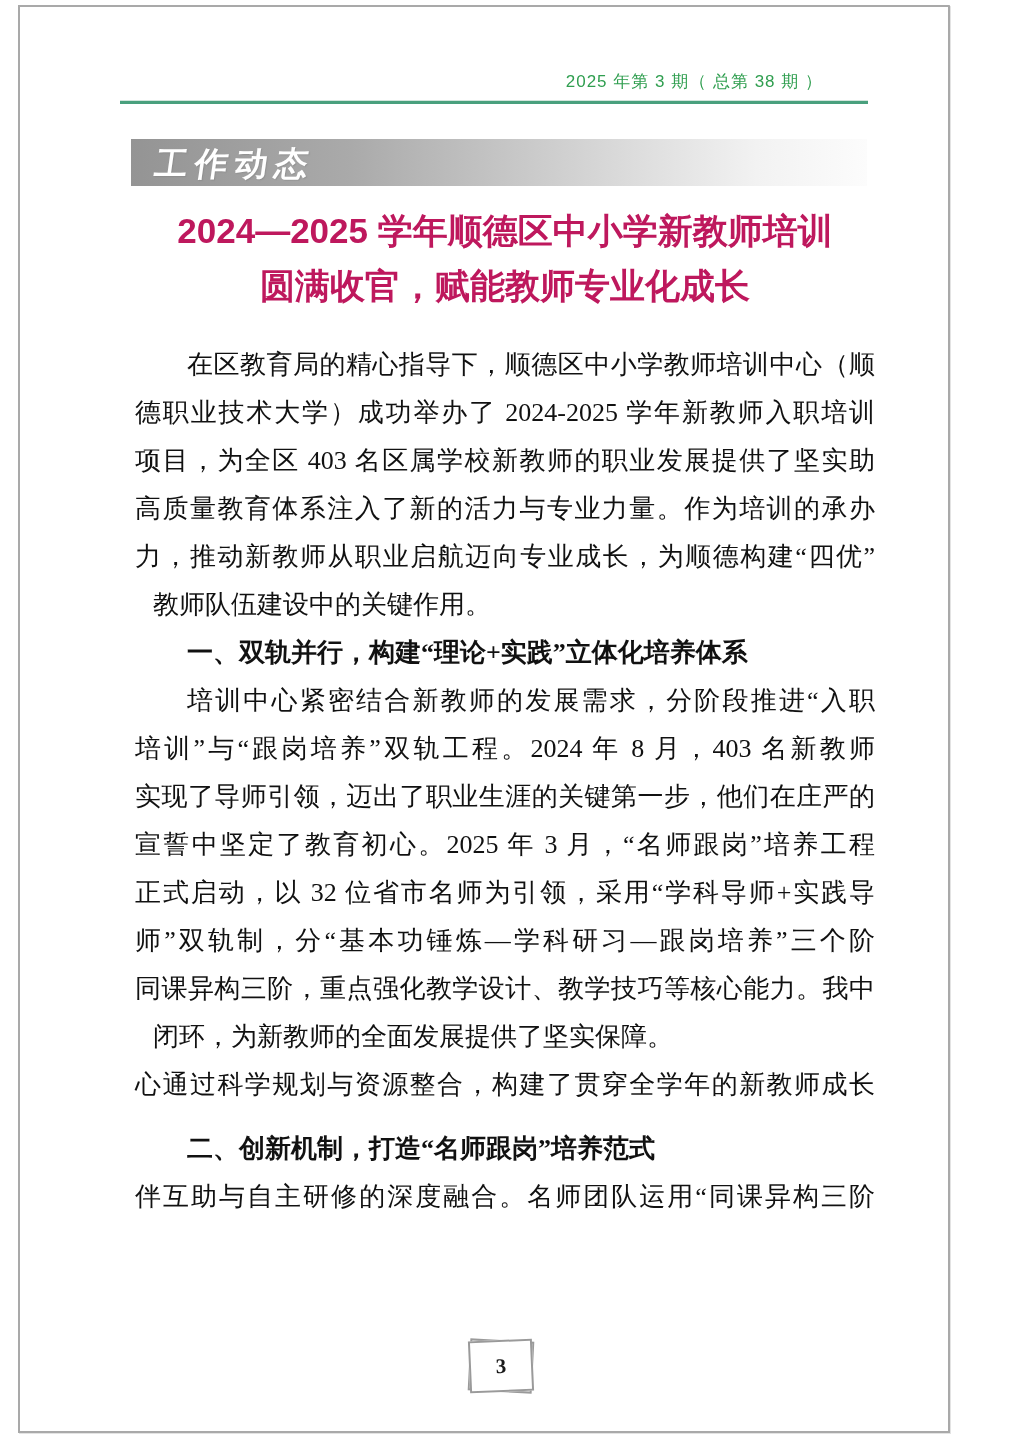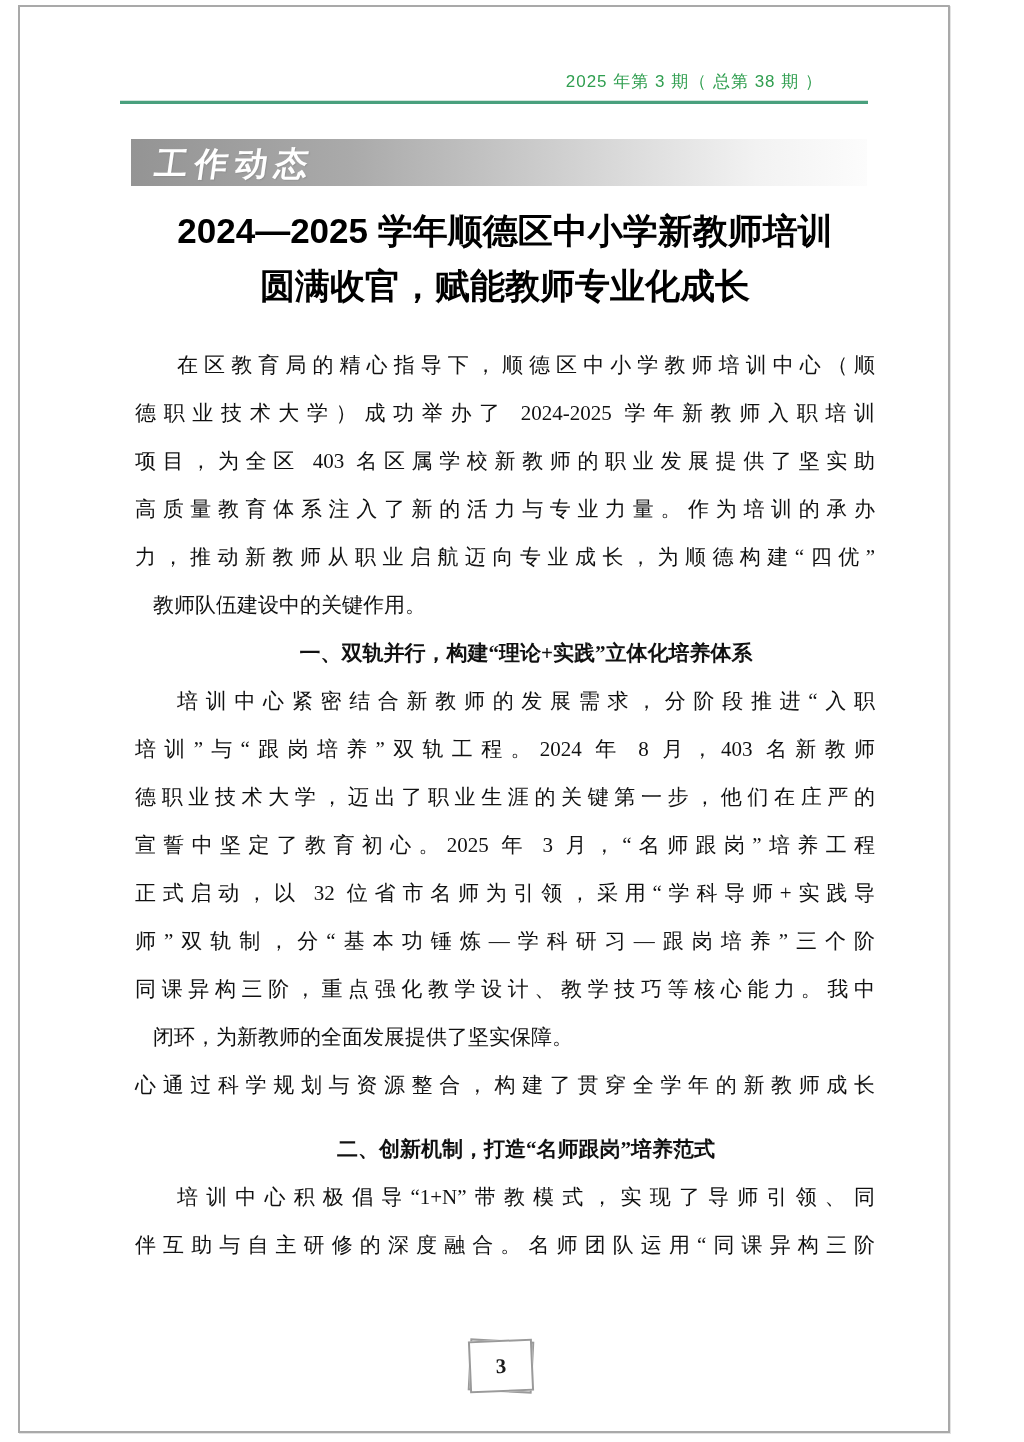--- a/index.html
+++ b/index.html
@@ -26,34 +26,34 @@
   }
   .banner-text{
     position:absolute;left:24px;top:3px;color:#ffffff;
     font-size:33px;font-weight:bold;letter-spacing:7px;
     transform:skewX(-8deg);
     font-family:"Liberation Sans","DejaVu Sans",sans-serif;
     text-shadow:1px 1px 1px rgba(120,120,120,.35);
   }
   .title{
     position:absolute;left:135px;top:203px;width:740px;
-    text-align:center;color:#000000;font-weight:bold;
+    text-align:center;color:#be185d;font-weight:bold;
     font-size:35px;line-height:55px;
     font-family:"Liberation Sans","DejaVu Sans",sans-serif;
   }
   .content{
     position:absolute;left:135px;top:341px;width:740px;
-    font-size:21px;line-height:48px;
+    font-size:26px;line-height:48px;
   }
   .line{text-align:justify;text-align-last:justify;}
   .line.last{text-align-last:auto;margin-left:18px;}
   .line.indent{text-indent:2em;}
   .heading{
     font-weight:bold;text-indent:2em;line-height:48px;
-    text-align:center;text-align-last:auto;
+    text-align:left;text-align-last:auto;
   }
   .heading.h2{margin-top:16px;}
   .pagebox{position:absolute;left:465px;top:1336px;width:72px;height:60px;}
   .pagebox .sq{
     position:absolute;left:4px;top:4px;right:4px;bottom:4px;
     background:#ffffff;border:2px solid #9a9a9a;
   }
   .pagebox .sq1{transform:rotate(3deg);}
   .pagebox .sq2{
     transform:rotate(-2.5deg);
@@ -84,31 +84,30 @@
     <div class="line">德职业技术大学）成功举办了 2024-2025 学年新教师入职培训</div>
     <div class="line">项目，为全区 403 名区属学校新教师的职业发展提供了坚实助</div>
     <div class="line">高质量教育体系注入了新的活力与专业力量。作为培训的承办</div>
     <div class="line">力，推动新教师从职业启航迈向专业成长，为顺德构建“四优”</div>
     <div class="line last">教师队伍建设中的关键作用。</div>
 
     <div class="heading">一、双轨并行，构建“理论+实践”立体化培养体系</div>
 
     <div class="line indent">培训中心紧密结合新教师的发展需求，分阶段推进“入职</div>
     <div class="line">培训”与“跟岗培养”双轨工程。2024 年 8 月，403 名新教师</div>
-    <div class="line">德职业技术大学，迈出了职业生涯的关键第一步，他们在庄严的</div>
+    <div class="line">实现了导师引领，迈出了职业生涯的关键第一步，他们在庄严的</div>
     <div class="line">宣誓中坚定了教育初心。2025 年 3 月，“名师跟岗”培养工程</div>
     <div class="line">正式启动，以 32 位省市名师为引领，采用“学科导师+实践导</div>
     <div class="line">师”双轨制，分“基本功锤炼—学科研习—跟岗培养”三个阶</div>
     <div class="line">同课异构三阶，重点强化教学设计、教学技巧等核心能力。我中</div>
     <div class="line last">闭环，为新教师的全面发展提供了坚实保障。</div>
     <div class="line">心通过科学规划与资源整合，构建了贯穿全学年的新教师成长</div>
 
     <div class="heading h2">二、创新机制，打造“名师跟岗”培养范式</div>
 
-    <div class="line indent">培训中心积极倡导“1+N”带教模式，实现了导师引领、同</div>
     <div class="line">伴互助与自主研修的深度融合。名师团队运用“同课异构三阶</div>
   </div>
 
   <div class="pagebox">
     <div class="sq sq1"></div>
     <div class="sq sq2">
       <span>3</span>
     </div>
   </div>
 </div>

